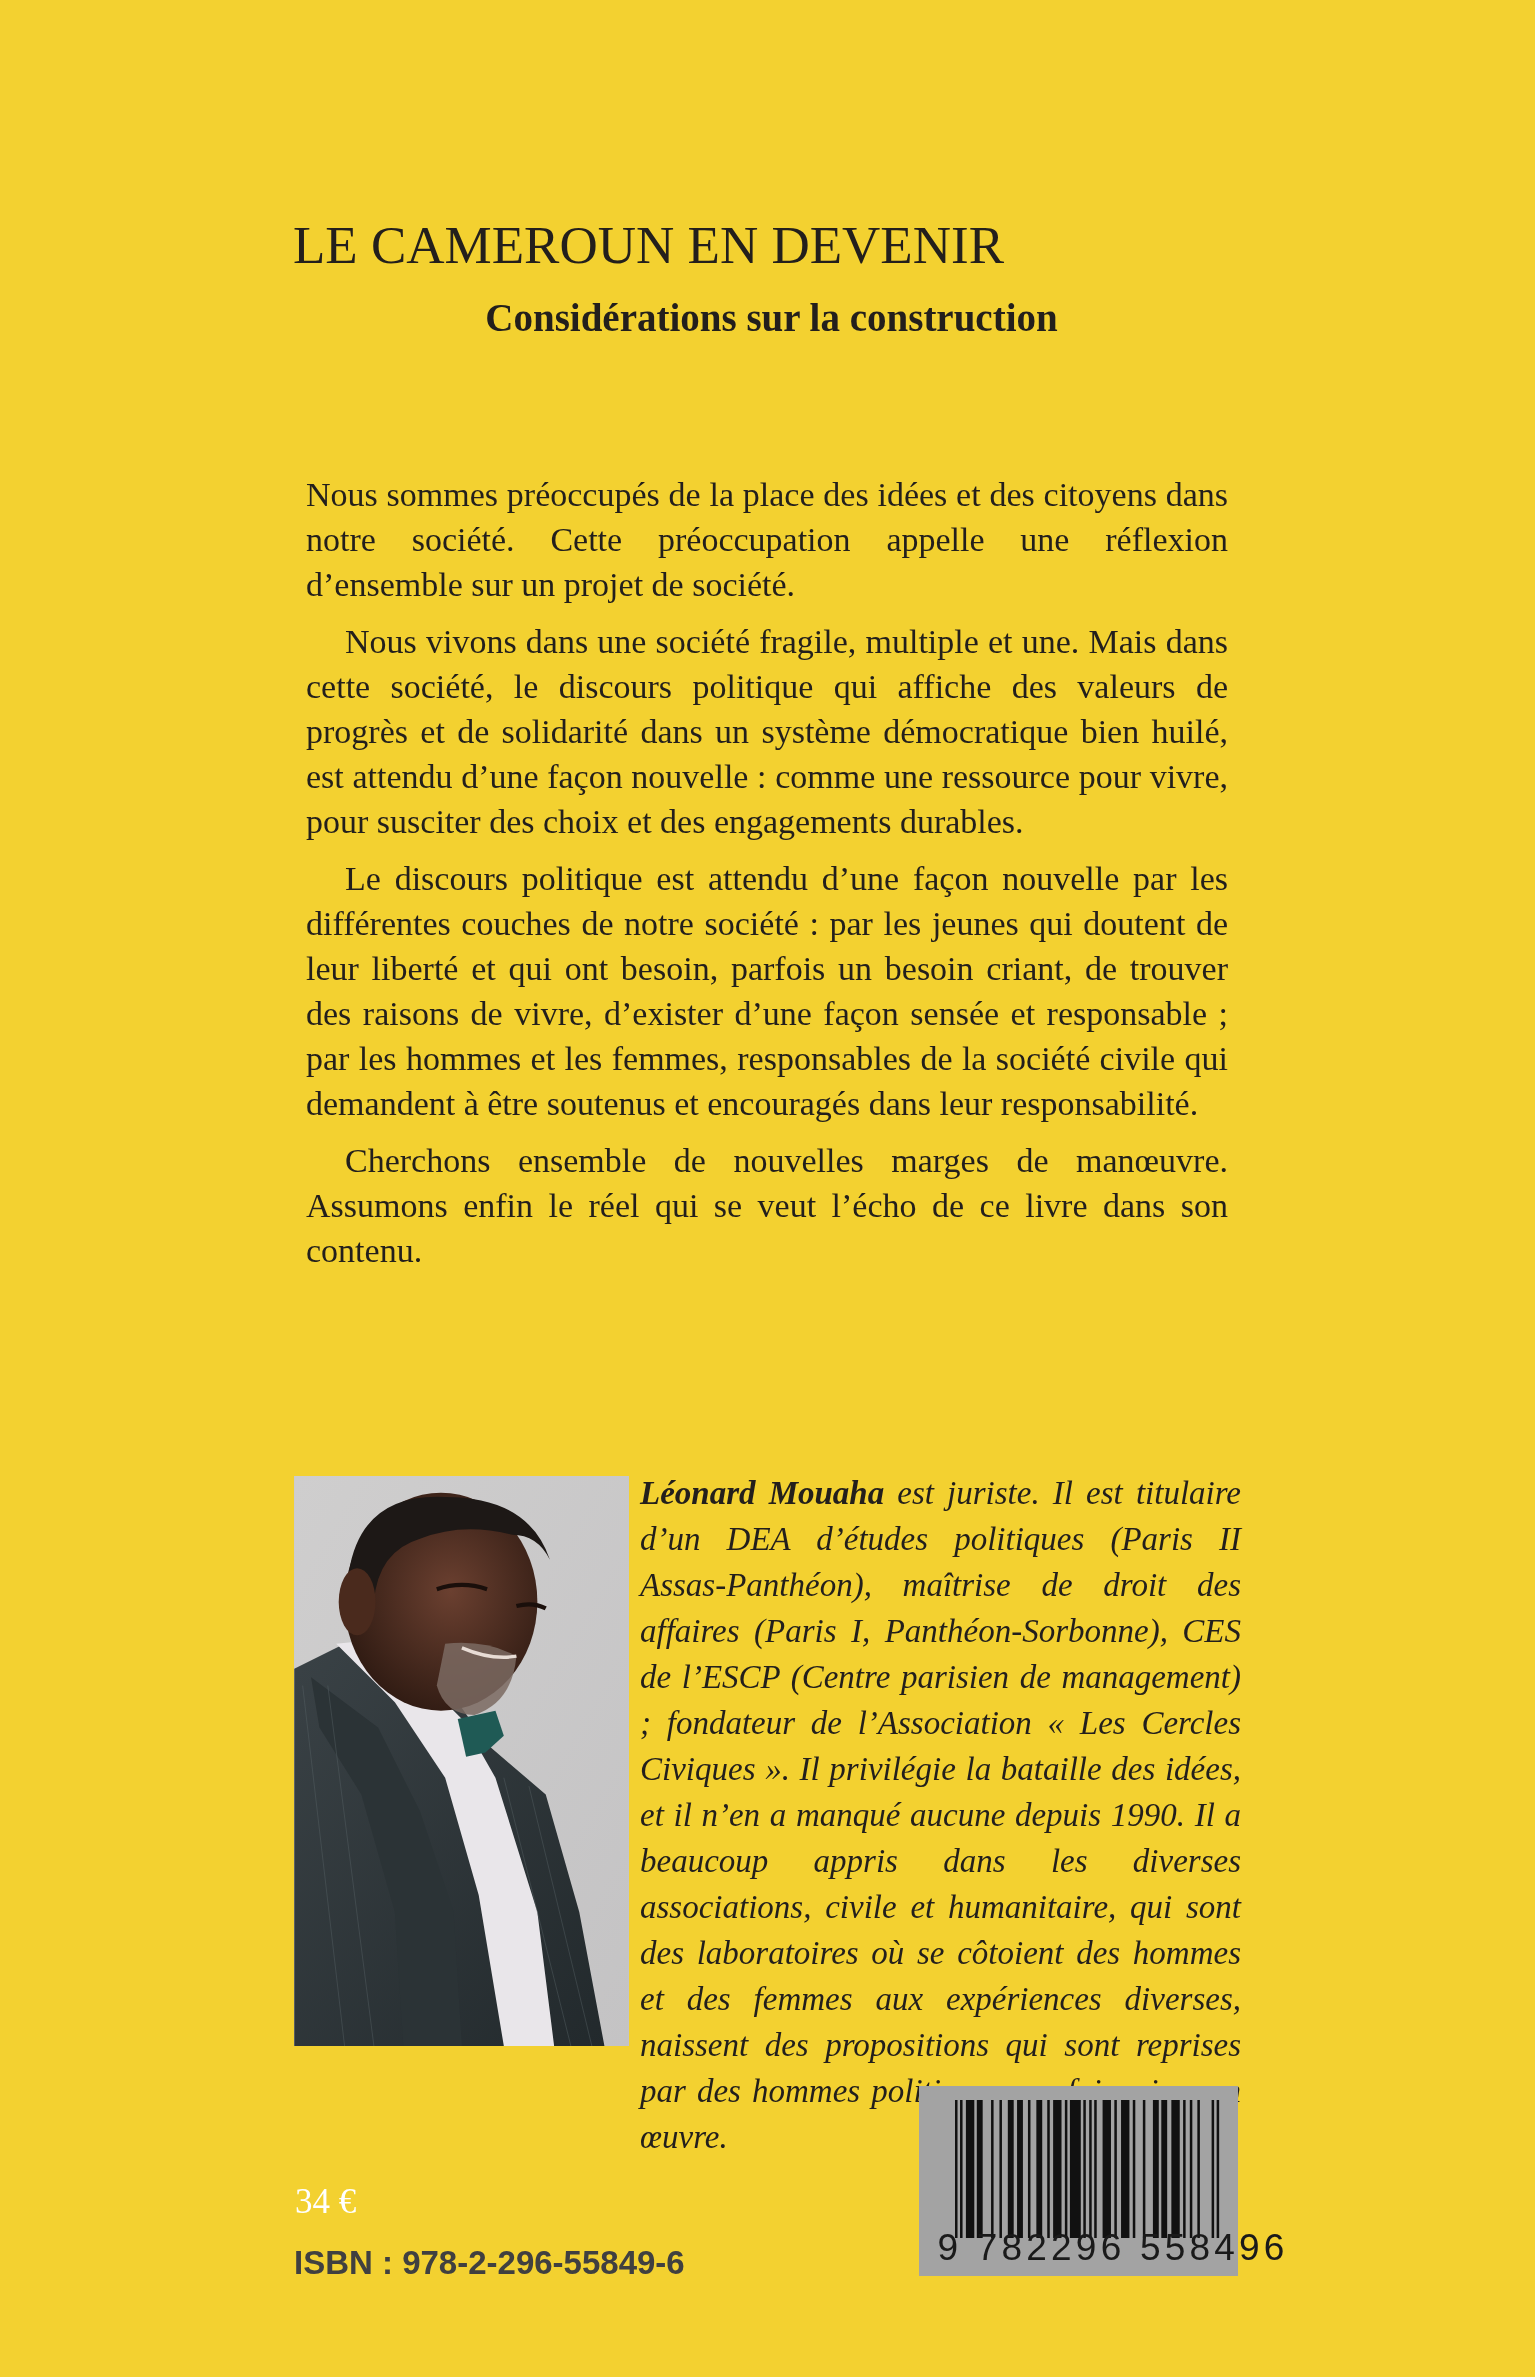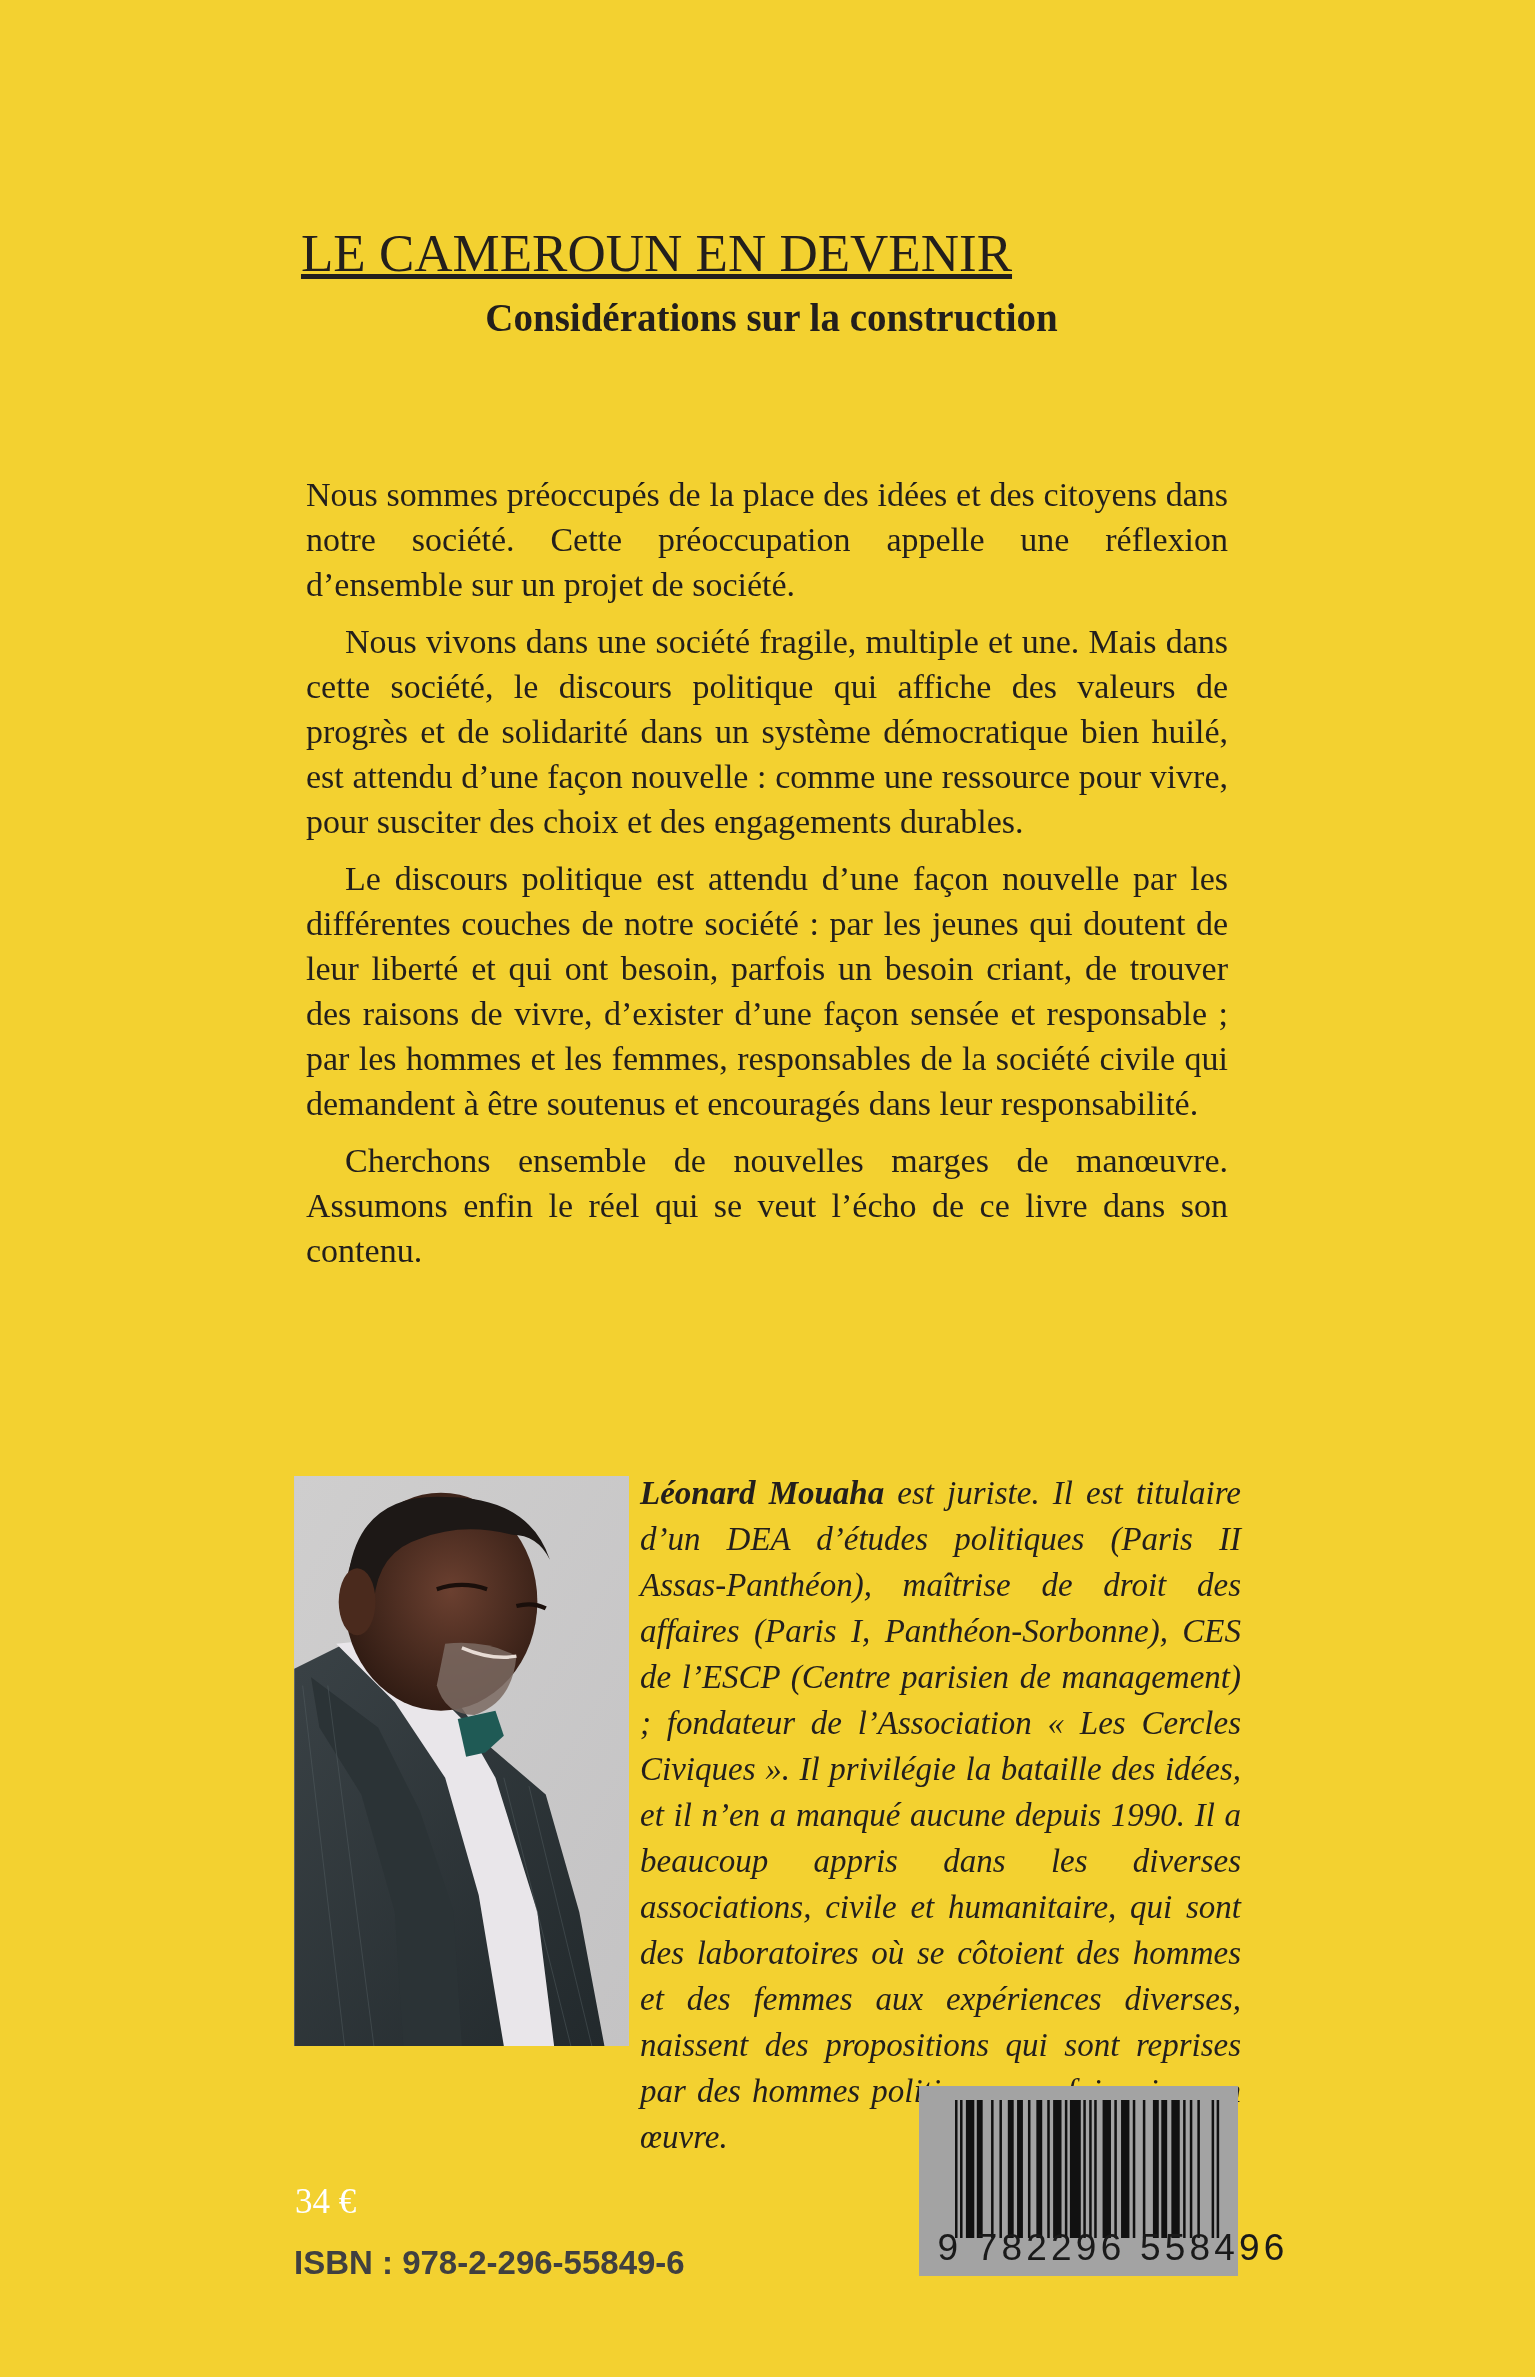--- a/index.html
+++ b/index.html
@@ -18,22 +18,21 @@
   .title {
     position: absolute;
     left: 0;
     width: 1289px;
     top: 208px;
     text-align: center;
     font-size: 53px;
     line-height: 67px;
     letter-spacing: 0px;
     font-weight: normal;
-    margin: 12px;
-    text-decoration: underline;
+    margin: 4px;
   }
   .subtitle {
     position: absolute;
     left: 0;
     width: 1535px;
     top: 289px;
     text-align: center;
     font-size: 39px;
     line-height: 50px;
     font-weight: bold;

